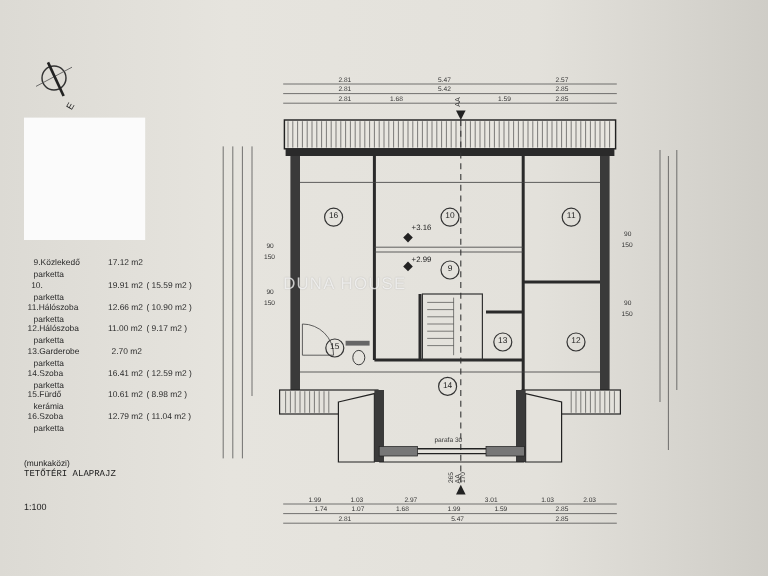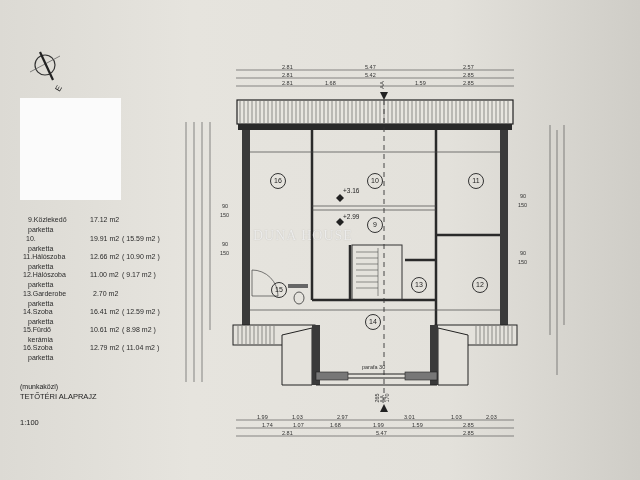--- a/index.html
+++ b/index.html
@@ -9,21 +9,21 @@
   .legend-row{position:absolute;left:18px;font-size:7px;color:#2a2a2a;white-space:nowrap;}
   .legend-row .n{position:absolute;left:0;}
   .legend-row .a{position:absolute;left:72px;}
   .legend-row .na{position:absolute;left:104px;}
   .sub{position:absolute;left:28px;font-size:7px;color:#2a2a2a;}
   .title{position:absolute;left:20px;font-size:7.5px;color:#222;}
   .white-box{position:absolute;left:20px;top:98px;width:101px;height:102px;background:#fbfbfb;}
   .dim{font-size:5.5px;color:#333;position:absolute;white-space:nowrap;}
   .room-num{position:absolute;width:14px;height:14px;border:1px solid #333;border-radius:50%;font-size:7px;line-height:14px;text-align:center;color:#222;background:transparent;}
   .lvl{position:absolute;font-size:6.5px;color:#222;}
-  .watermark{position:absolute;left:253px;top:228px;font-family:Liberation Serif, serif;font-size:14px;letter-spacing:1px;color:rgba(255,255,255,0.75);text-shadow:0 0 1px rgba(0,0,0,0.25);}
+  .watermark{position:absolute;left:236px;top:228px;font-family:Liberation Sans, sans-serif;font-size:14px;letter-spacing:1px;color:rgba(255,255,255,0.75);text-shadow:0 0 1px rgba(0,0,0,0.25);}
   svg{position:absolute;left:0;top:0;}
 </style>
 </head>
 <body>
 
 <div class="paper">
 
   <svg width="640" height="480">
 
     <g>
@@ -263,21 +263,21 @@
 
     <div class="legend-row" style="top:344px;">
       <span class="n" style="left:5px">16.Szoba</span>
       <span class="a">12.79 m2</span>
       <span class="na">( 11.04 m2 )</span>
     </div>
     <div class="sub" style="top:354px;">parketta</div>
   </div>
 
   <div class="title" style="top:383px;font-size:7px;">(munkaközi)</div>
-  <div class="title" style="top:392px;">TETŐTÉRI ALAPRAJZ</div>
+  <div class="title" style="top:392px;font-family:Liberation Mono, monospace;">TETŐTÉRI ALAPRAJZ</div>
   <div class="title" style="top:418px;">1:100</div>
 
   <div class="room-num" style="left:270px;top:173px;">16</div>
   <div class="room-num" style="left:367px;top:173px;">10</div>
   <div class="room-num" style="left:468px;top:173px;">11</div>
   <div class="room-num" style="left:367px;top:217px;">9</div>
   <div class="room-num" style="left:271px;top:282px;">15</div>
   <div class="room-num" style="left:411px;top:277px;">13</div>
   <div class="room-num" style="left:472px;top:277px;">12</div>
   <div class="room-num" style="left:365px;top:314px;">14</div>

